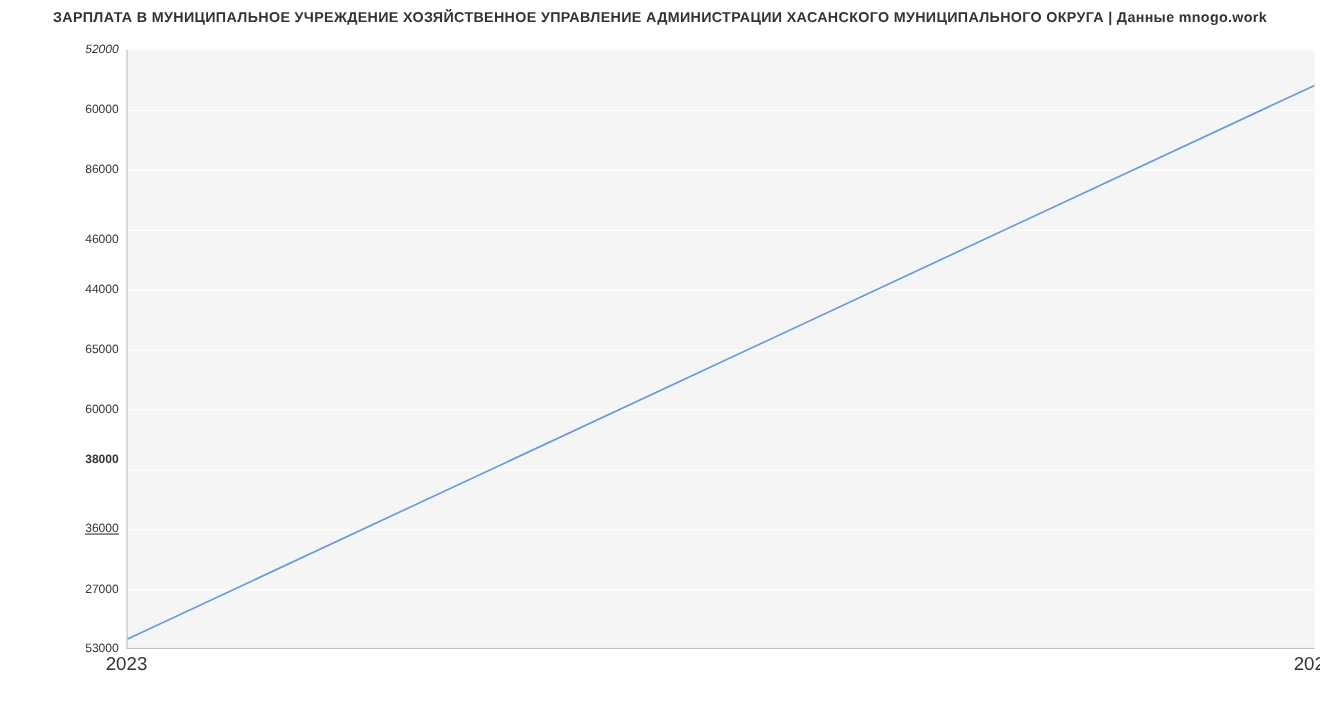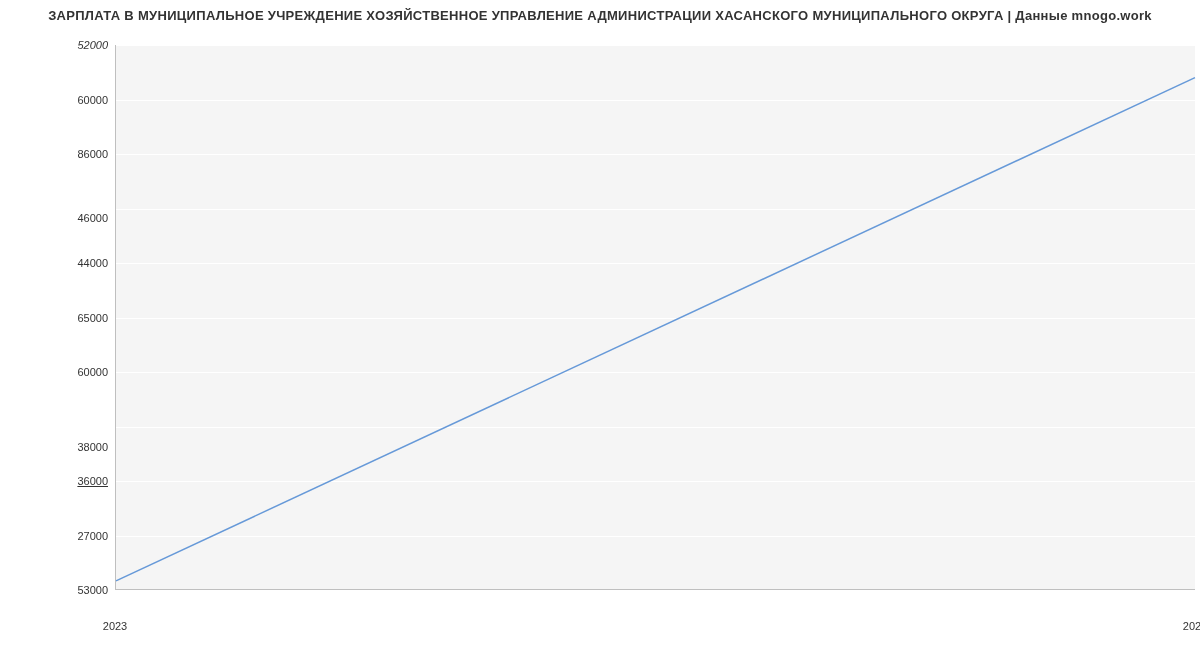--- a/index.html
+++ b/index.html
@@ -49,22 +49,22 @@
     position: absolute;
     right: 1092px;
     width: 60px;
     text-align: right;
     font-size: 11px;
     color: #333;
     transform: translateY(-50%);
   }
   .x-tick-label {
     position: absolute;
-    top: 620px;
-    font-size: 11px;
+    top: 594px;
+    font-size: 17px;
     color: #333;
     transform: translateX(-50%);
   }
   svg.line-layer {
     position: absolute;
     left: 0;
     top: 0;
     width: 100%;
     height: 100%;
     overflow: visible;
@@ -93,21 +93,21 @@
       <div class="grid-line" style="top: 436px;"></div>
       <div class="grid-line" style="top: 490.5px;"></div>
       <div class="grid-line" style="top: 545px;"></div>
     <svg class="line-layer" viewBox="0 0 1080 545" preserveAspectRatio="none">
       <polyline class="data-line" points="0,536.825 1080,32.700000000000045"></polyline>
     </svg>
   </div>
 <div class="y-tick-label" style="top: 590px;">53000</div>
     <div class="y-tick-label" style="top: 535.5px;">27000</div>
     <div class="y-tick-label" style="top: 481px; text-decoration: underline;">36000</div>
-    <div class="y-tick-label" style="top: 447px;">38000</div>
+    <div class="y-tick-label" style="top: 418px; font-weight: bold;">38000</div>
     <div class="y-tick-label" style="top: 372px;">60000</div>
     <div class="y-tick-label" style="top: 317.5px;">65000</div>
     <div class="y-tick-label" style="top: 263px;">44000</div>
     <div class="y-tick-label" style="top: 218px;">46000</div>
     <div class="y-tick-label" style="top: 154px;">86000</div>
     <div class="y-tick-label" style="top: 99.5px;">60000</div>
     <div class="y-tick-label" style="top: 45px; font-style: italic;">52000</div>
     <div class="x-tick-label" style="left: 115px;">2023</div>
     <div class="x-tick-label" style="left: 1195px;">2024</div>
   </div>

